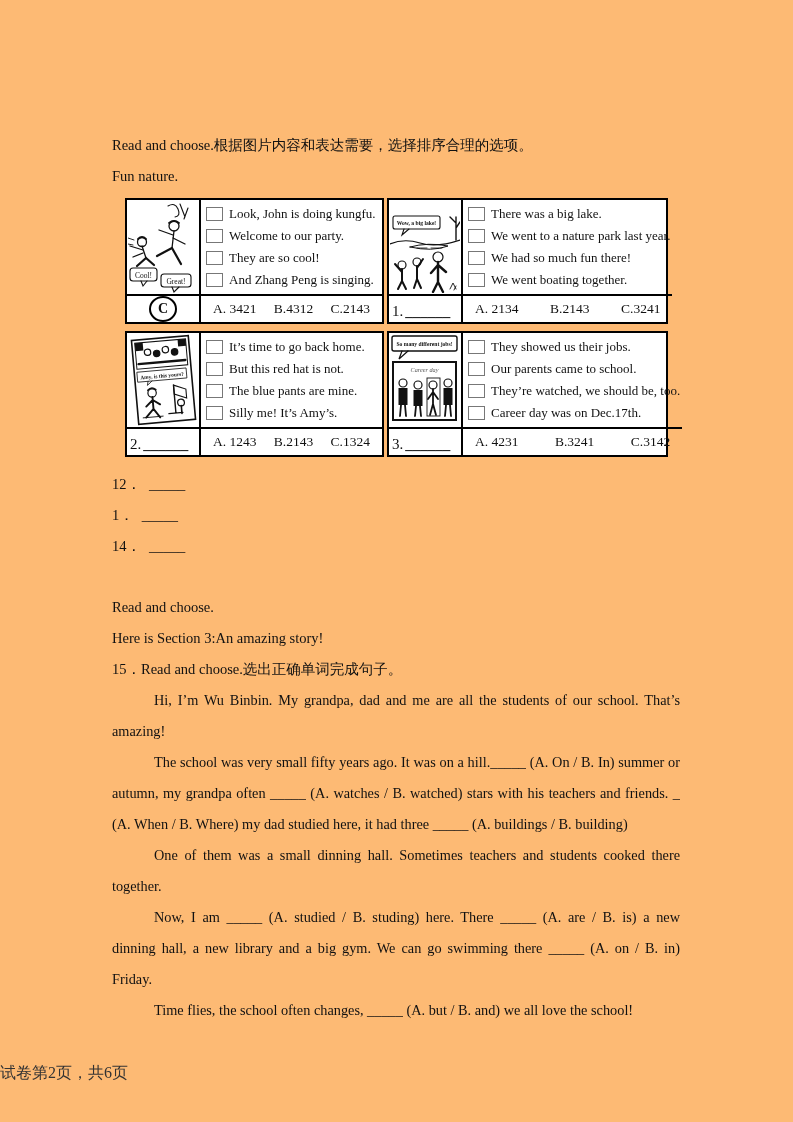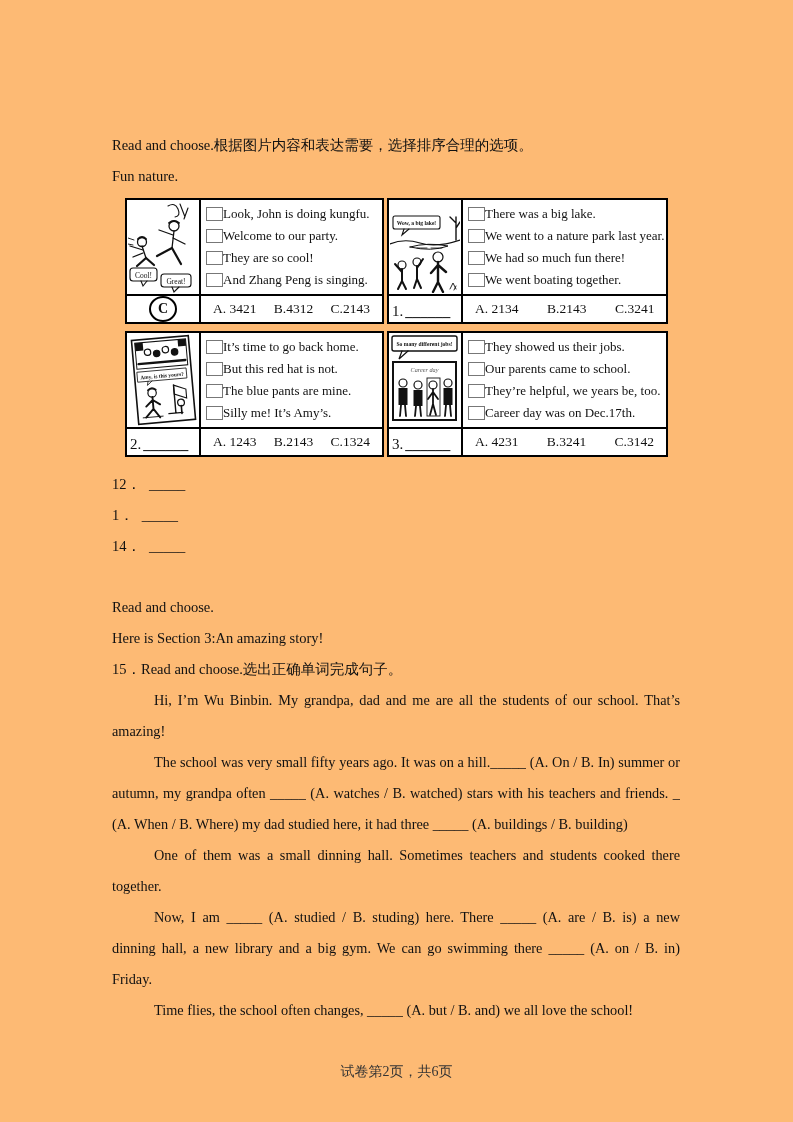--- a/index.html
+++ b/index.html
@@ -33,21 +33,21 @@
   }
   .p-img{
     border-right:2px solid #000;
     overflow:hidden;
     display:flex;align-items:center;justify-content:center;
   }
   .p-opts{
     display:flex;flex-direction:column;justify-content:space-around;
     padding:3px 2px 3px 5px;box-sizing:border-box;
   }
-  .opt{display:flex;align-items:center;}
+  .opt{display:flex;align-items:center;gap:6px;}
   .cbx{
     flex:none;width:15px;height:12px;
     border:1.6px solid #777;background:#fff;display:inline-block;
   }
   .opt-text{font-size:13px;white-space:nowrap;}
   .p-label{
     border-right:2px solid #000;border-top:2px solid #000;
     display:flex;align-items:flex-end;
     padding:0 2px 2px 3px;box-sizing:border-box;
     font-size:15px;
@@ -76,21 +76,21 @@
   .story{width:568px;}
   .line{
     font-size:14.3px;line-height:31px;
     white-space:nowrap;overflow:visible;
   }
   .indent{text-indent:42px;}
   .just{text-align:justify;text-align-last:justify;}
   
   .footer{
     position:absolute;left:0;right:0;top:1063px;
-    text-align:center;font-size:14px;color:#333;
+    text-align:left;font-size:16px;color:#333;
   }
 </style>
 </head>
 <body>
 
 <div class="page">
 
   <div class="tline">Read and choose.根据图片内容和表达需要，选择排序合理的选项。</div>
   <div class="subtitle">Fun nature.</div>
 
@@ -277,21 +277,21 @@
         <div class="opt">
             <span class="cbx"></span>
             <span class="opt-text">They showed us their jobs.</span>
           </div>
         <div class="opt">
             <span class="cbx"></span>
             <span class="opt-text">Our parents came to school.</span>
           </div>
         <div class="opt">
             <span class="cbx"></span>
-            <span class="opt-text">They’re helpful, we years be, too.</span>
+            <span class="opt-text">They’re watched, we should be, too.</span>
           </div>
         <div class="opt">
             <span class="cbx"></span>
             <span class="opt-text">Career day was on Dec.17th.</span>
           </div>
       </div>
       <div class="p-label">
         <span>3.</span>
           <span class="lbl-blank">______</span>
       </div>

